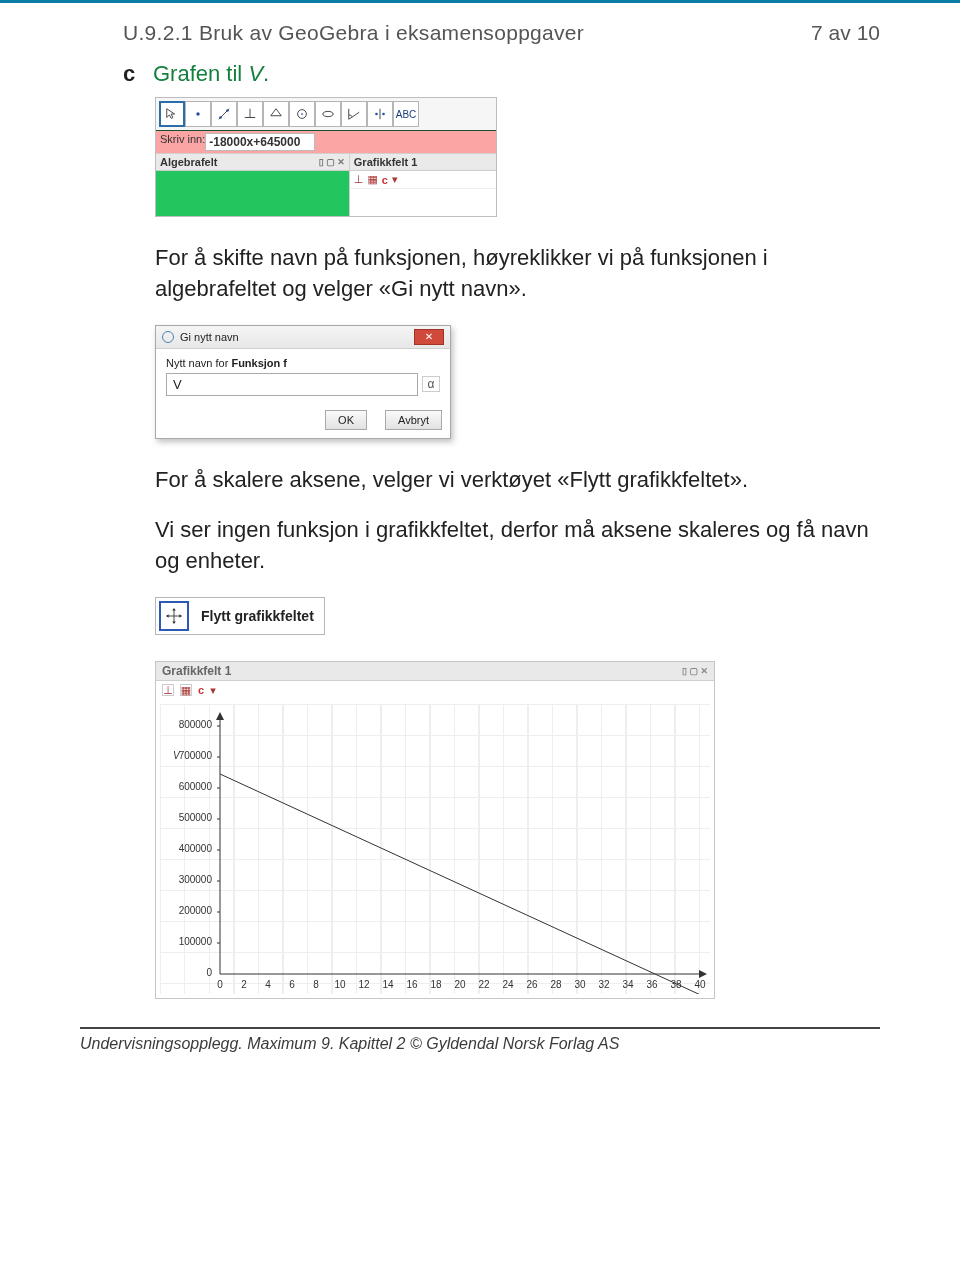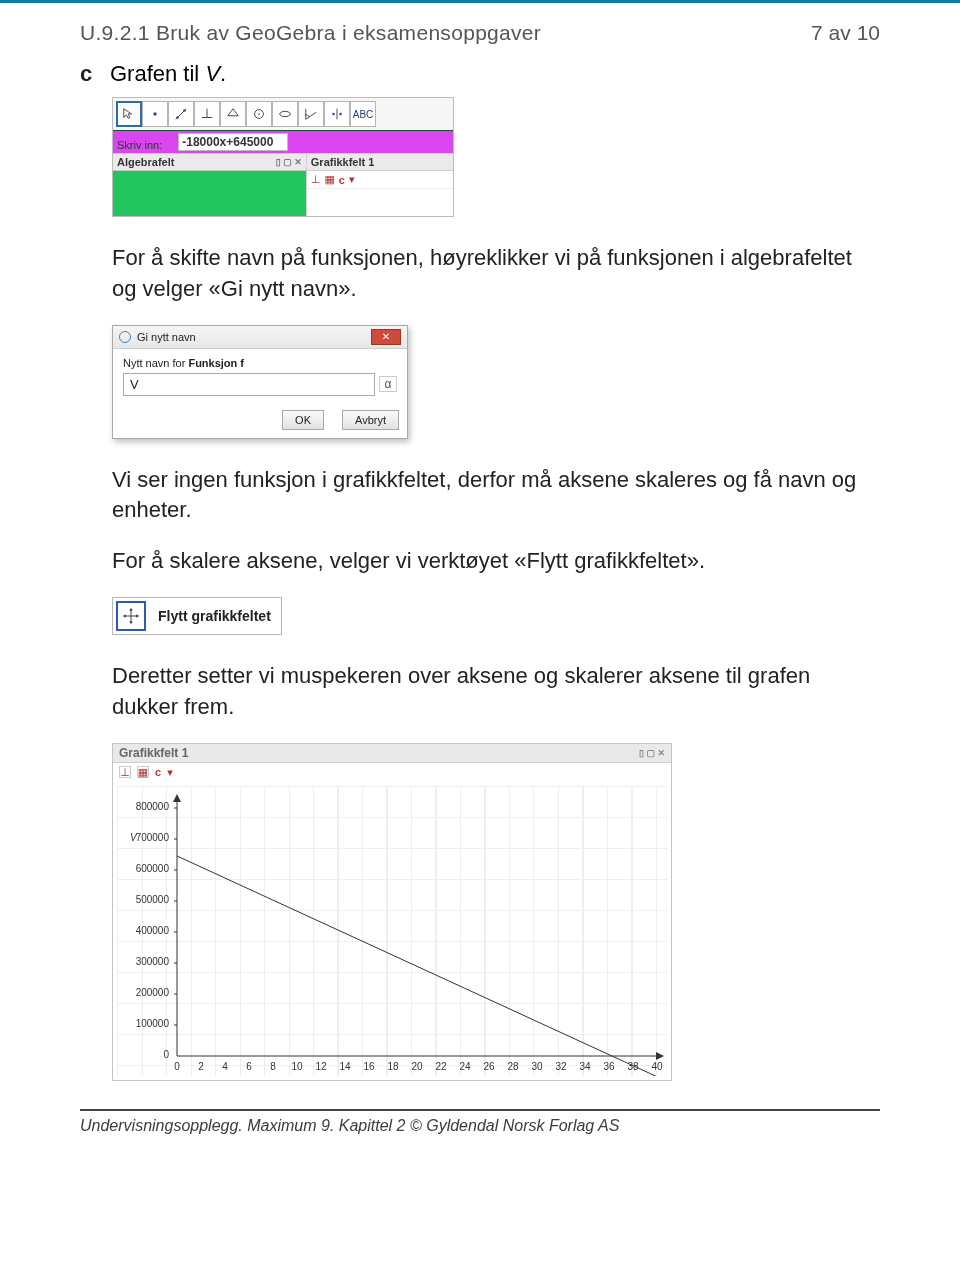--- a/index.html
+++ b/index.html
@@ -12,20 +12,21 @@
     color: #222;
   }
   .top-rule {
     width: 100%;
     height: 3px;
     background: #0b7ca3;
     margin-bottom: 18px;
   }
   .page {
     padding: 0 80px 0 80px;
+    margin-left: 43px;
   }
   .header-row {
     display: flex;
     justify-content: space-between;
     align-items: baseline;
     margin-bottom: 16px;
   }
   .heading-label {
     font-size: 21px;
     color: #555;
@@ -43,21 +44,21 @@
     margin-bottom: 10px;
   }
   .problem-letter {
     font-weight: 700;
     font-size: 22px;
     min-width: 18px;
     font-family: "Segoe UI", Arial, sans-serif;
   }
   .problem-text {
     font-size: 22px;
-    color: #000000;
+    color: #15803d;
   }
   .problem-text .ital { font-style: italic; }
   .body-text {
     margin-left: 32px;
     font-size: 22px;
     line-height: 1.4;
     color: #222;
     margin-bottom: 20px;
   }
   .screenshot {
@@ -97,24 +98,24 @@
     display: flex;
     align-items: center;
     justify-content: center;
     font-size: 10px;
     color: #1b3b7a;
   }
   .geotool.active { border: 2px solid #2b6ea7; }
   .geotool svg { width: 14px; height: 14px; }
   .geoinputrow {
     display: flex;
-    align-items: flex-end;
+    align-items: flex-start;
     padding: 2px 4px;
-    background: #d946ef;
-    gap: 16px;
+    background: #fca5a5;
+    gap: 0;
     border-bottom: 1px solid #d0d0d0;
   }
   .geoinputrow .lbl { font-size: 11px; }
   .geoinputrow .inp {
     border: 1px solid #bbb;
     background: #fff;
     padding: 1px 3px;
     font-size: 12px;
     font-weight: bold;
     min-width: 110px;
@@ -418,40 +419,39 @@
           <div class="dlg-alpha">α</div>
         </div>
       </div>
       <div class="dlg-buttons">
         <div class="dlg-btn">OK</div>
         <div class="dlg-btn">Avbryt</div>
       </div>
     </div>
   </div>
 
+  <div class="body-text">For å skalere aksene, velger vi verktøyet «Flytt grafikkfeltet».</div>
   <div class="body-text">Vi ser ingen funksjon i grafikkfeltet, derfor må aksene skaleres og få navn og enheter.</div>
-  <div class="body-text">For å skalere aksene, velger vi verktøyet «Flytt grafikkfeltet».</div>
 
   <div class="screenshot">
     <div class="flyttbox">
       <div class="flytticon">
         <svg viewBox="0 0 20 20">
           <path d="M10 1 L12 4 L8 4 Z" fill="#333"></path>
           <path d="M10 19 L12 16 L8 16 Z" fill="#333"></path>
           <path d="M1 10 L4 12 L4 8 Z" fill="#333"></path>
           <path d="M19 10 L16 12 L16 8 Z" fill="#333"></path>
           <line x1="10" y1="3" x2="10" y2="17" stroke="#333"></line>
           <line x1="3" y1="10" x2="17" y2="10" stroke="#333"></line>
         </svg>
       </div>
       <div class="flyttlabel">Flytt grafikkfeltet</div>
     </div>
   </div>
 
-  <div class="body-text">Deretter setter vi muspekeren over aksene og skalerer aksene til grafen dukker frem.</div>
 
   <div class="screenshot">
     <div class="graphpanel">
       <div class="graphtitle">
         <span>Grafikkfelt 1</span>
         <span class="ctl" style="font-size:9px;color:#888">▯ ▢ ✕</span>
       </div>
       <div class="graphtools">
         <span class="axt">⊥</span>
         <span class="axt">▦</span>

